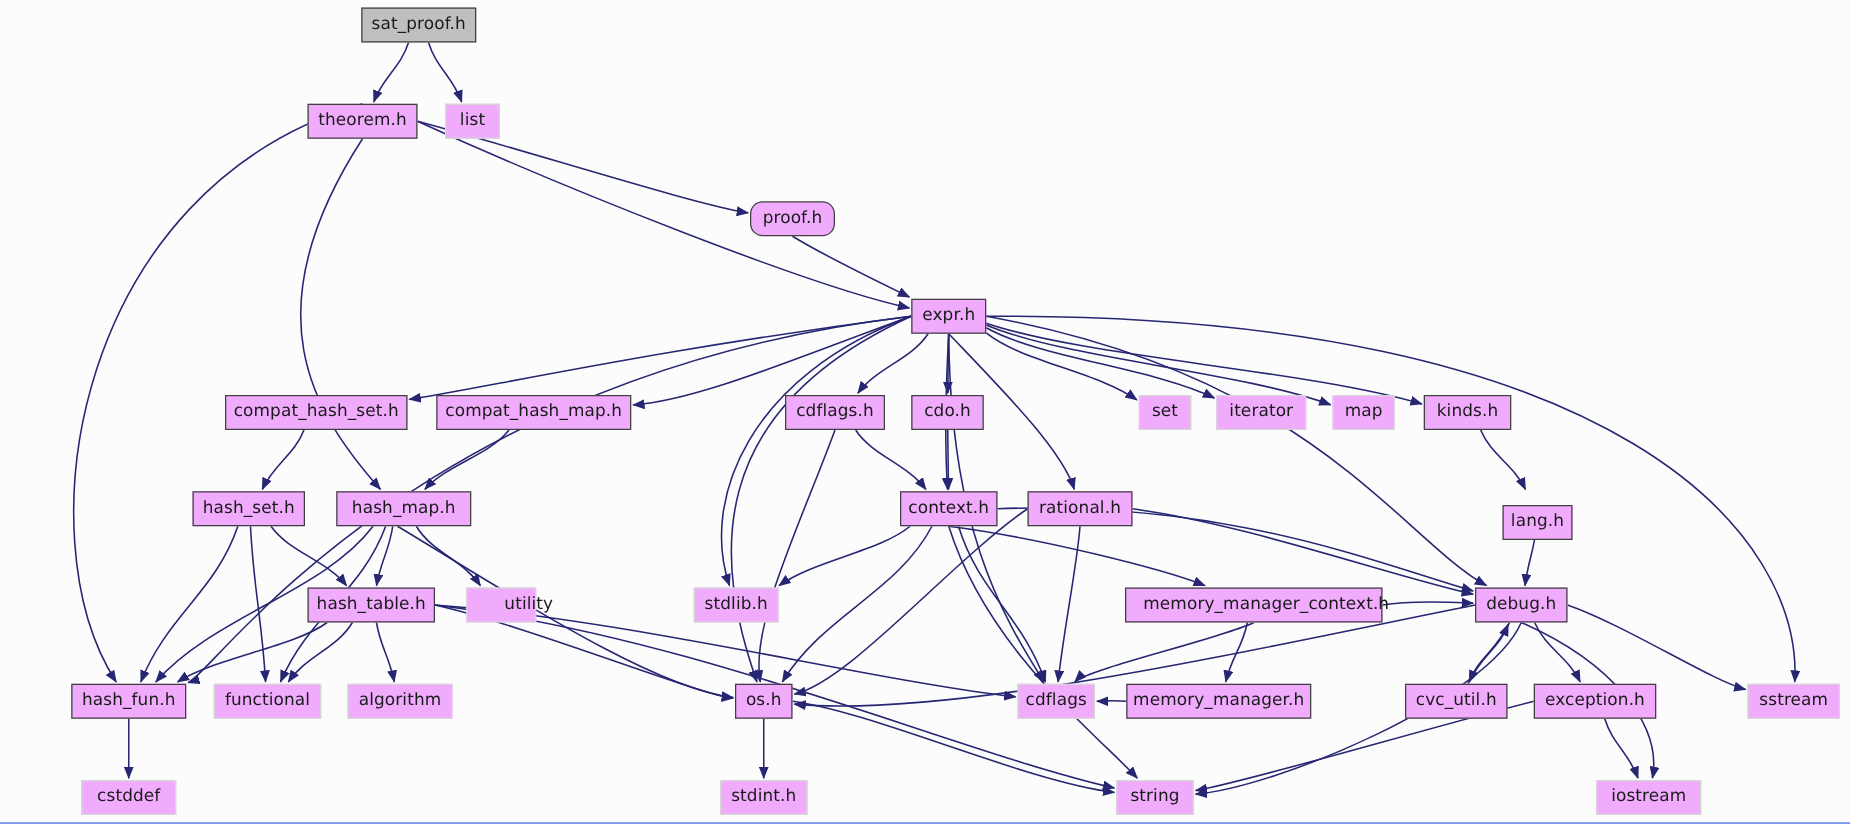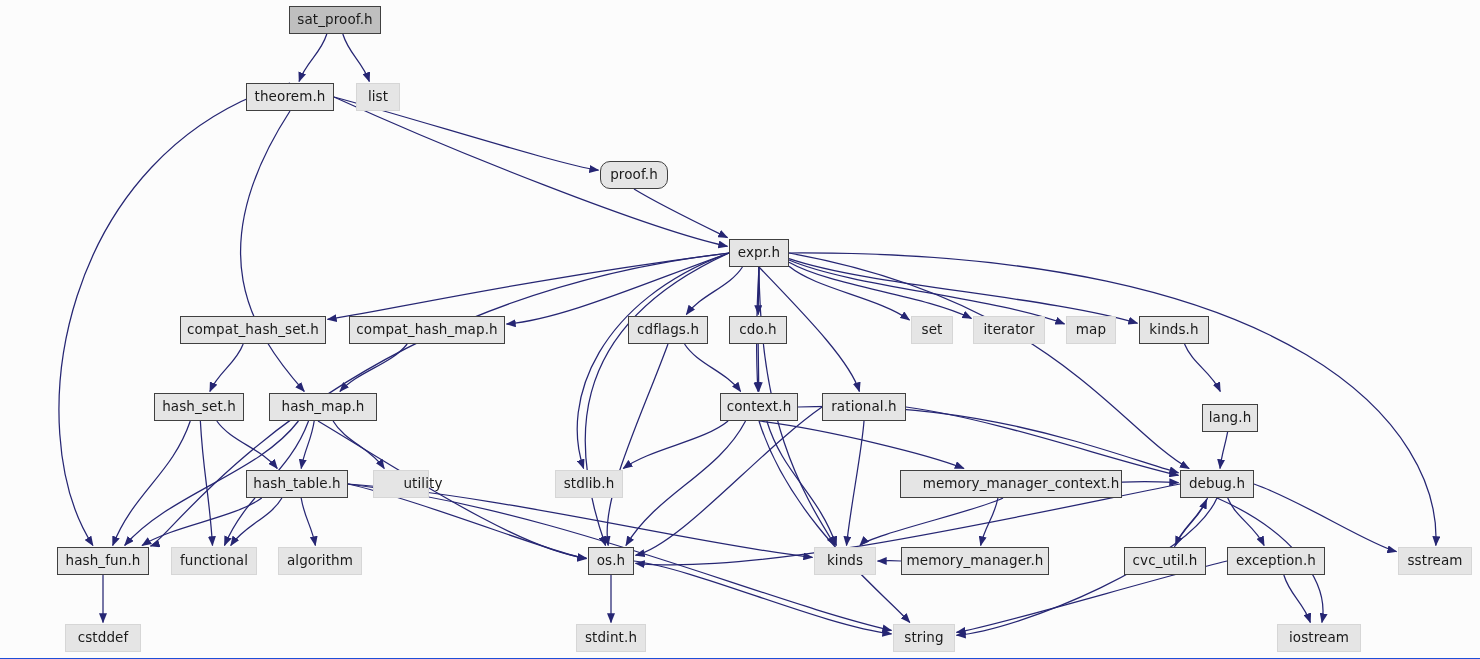--- a/index.html
+++ b/index.html
@@ -11,21 +11,21 @@
     background:#fcfcfc;
     overflow:hidden;
     border-bottom:1px solid #1d4ed8;
     box-sizing:border-box;
   }
   #edge-layer{position:absolute;left:0;top:0;width:1480px;height:659px;}
   .node{
     position:absolute;
     box-sizing:border-box;
     display:flex;align-items:center;justify-content:center;
-    background:#e5e5e5;
+    background:#f0abfc;
     font-size:13.5px;
     color:#1a1a1a;
     line-height:1;
     white-space:nowrap;
     letter-spacing:0.1px;
   }
   .node.sys{border:1px solid #d6d6d6;color:#1a1a1a;}
   .node.hdr{border:1.6px solid #404040;}
   .node.root{border:1.6px solid #404040;background:#bfbfbf;}
   .node-label{pointer-events:none;}
@@ -169,40 +169,40 @@
       </div>
       <div class="node hdr" style="left: 246px; top: 470px; width: 102px; height: 28px;">
         <span class="node-label">hash_table.h</span>
       </div>
       <div class="node sys" style="left: 373px; top: 470px; width: 56px; height: 28px; padding-left: 44px;">
         <span class="node-label">utility</span>
       </div>
       <div class="node sys" style="left: 555px; top: 470px; width: 68px; height: 28px;">
         <span class="node-label">stdlib.h</span>
       </div>
-      <div class="node hdr" style="left: 900px; top: 470px; width: 222px; height: 28px; padding-left: 20px;">
+      <div class="node hdr" style="left: 900px; top: 470px; width: 206px; height: 28px; padding-left: 20px;">
         <span class="node-label">memory_manager_context.h</span>
       </div>
       <div class="node hdr" style="left: 1180px; top: 470px; width: 74px; height: 28px;">
         <span class="node-label">debug.h</span>
       </div>
       <div class="node hdr" style="left: 57px; top: 547px; width: 92px; height: 28px;">
         <span class="node-label">hash_fun.h</span>
       </div>
       <div class="node sys" style="left: 171px; top: 547px; width: 86px; height: 28px;">
         <span class="node-label">functional</span>
       </div>
       <div class="node sys" style="left: 278px; top: 547px; width: 84px; height: 28px;">
         <span class="node-label">algorithm</span>
       </div>
       <div class="node hdr" style="left: 588px; top: 547px; width: 46px; height: 28px;">
         <span class="node-label">os.h</span>
       </div>
       <div class="node sys" style="left: 814px; top: 547px; width: 62px; height: 28px;">
-        <span class="node-label">kinds</span>
+        <span class="node-label">cdflags</span>
       </div>
       <div class="node hdr" style="left: 901px; top: 547px; width: 148px; height: 28px;">
         <span class="node-label">memory_manager.h</span>
       </div>
       <div class="node hdr" style="left: 1124px; top: 547px; width: 82px; height: 28px;">
         <span class="node-label">cvc_util.h</span>
       </div>
       <div class="node hdr" style="left: 1227px; top: 547px; width: 98px; height: 28px;">
         <span class="node-label">exception.h</span>
       </div>

